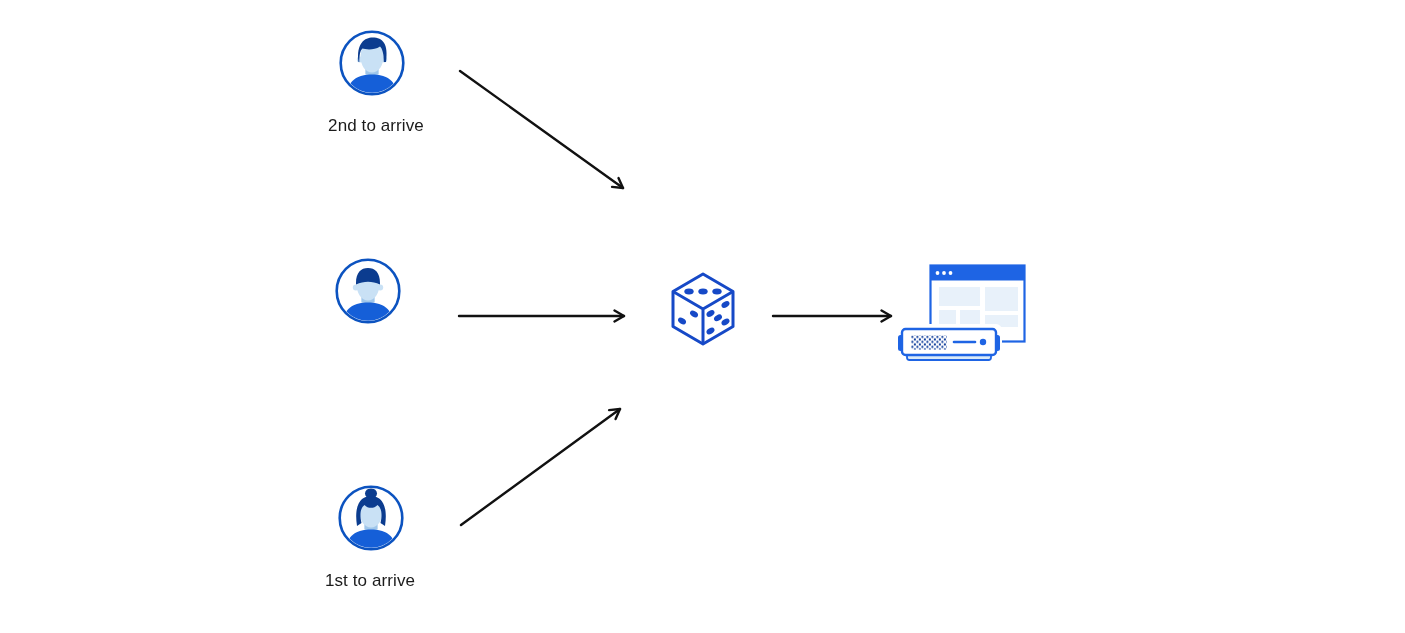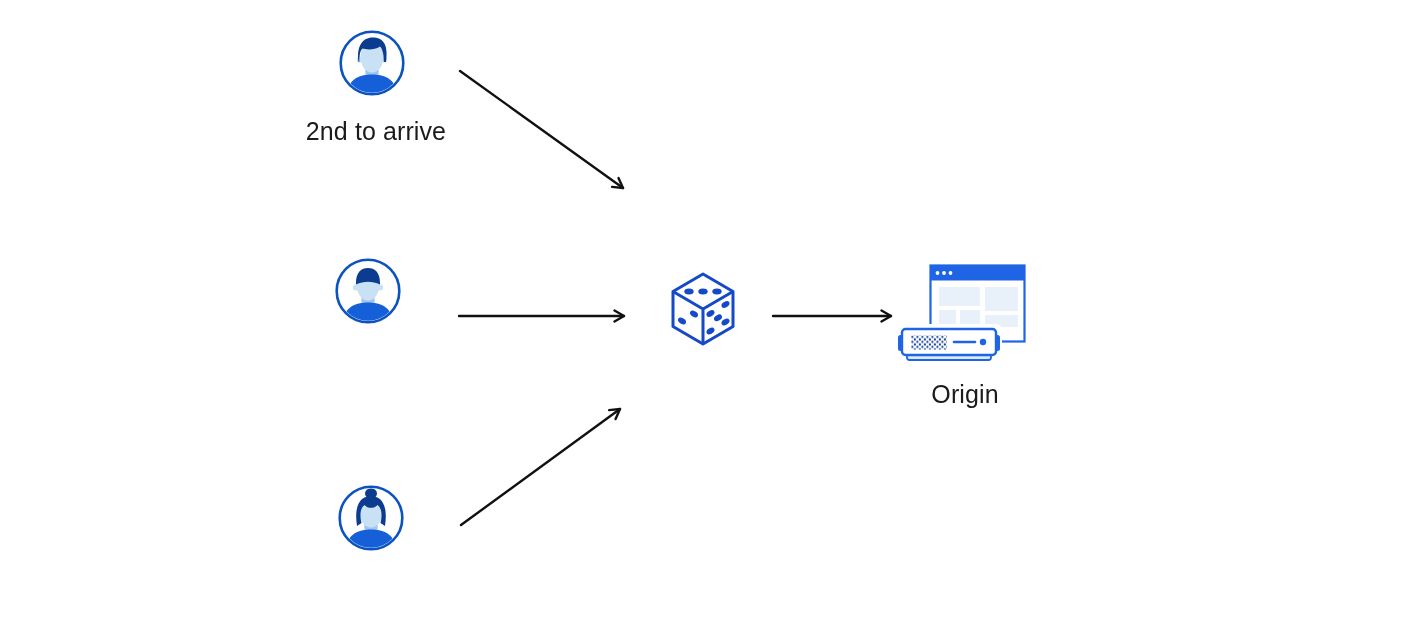--- a/index.html
+++ b/index.html
@@ -21,21 +21,21 @@
     top: 0;
     pointer-events: none;
   }
   .node {
     position: absolute;
   }
   .node-label {
     position: absolute;
     width: 160px;
     text-align: center;
-    font-size: 25px;
+    font-size: 17px;
     line-height: 1.2;
     color: #1b1b1b;
     letter-spacing: 0.1px;
   }
 </style>
 </head>
 <body>
 
 <div class="canvas">
 
@@ -105,20 +105,21 @@
       <g clip-path="url(#clip-c)">
         <rect x="27.5" y="36" width="13" height="14" fill="#C9E1F5"></rect>
         <path d="M27.5,40 q6.5,4.5 13,0 l0,5 q-6.5,3.5 -13,0 z" fill="#9FC6EA"></path>
         <path d="M9,68 C9,51 20,45.5 34,45.5 C48,45.5 59,51 59,68 Z" fill="#155FD8"></path>
         <ellipse cx="34" cy="9.5" rx="6" ry="5.2" fill="#0B3C8F"></ellipse>
         <path d="M22.5,27.5 C22.5,18.5 27.5,13.5 34,13.5 C40.5,13.5 45.5,18.5 45.5,27.5 C45.5,36.5 40.5,43.5 34,43.5 C27.5,43.5 22.5,36.5 22.5,27.5 Z" fill="#C9E1F5"></path>
         <path d="M20,42 C16.5,19 25,12 34,12 C43,12 51.5,19 48,42 L43.5,39 C45.8,29 44,23.5 40.5,21 C37,24.8 31,24.8 27.5,21 C24,23.5 22.2,29 24.5,39 Z" fill="#0B3C8F"></path>
       </g>
     </svg>
   </div>
+  <div class="node-label" style="left:290px; top:571px;">1st to arrive</div>
 
   <div class="node" style="left:668px; top:270px;">
     <svg width="70" height="78" viewBox="0 0 70 78">
       <g fill="#ffffff" stroke="#1649C7" stroke-width="3" stroke-linejoin="round">
         <path d="M35,4 L65,21.5 L65,56.5 L35,74 L5,56.5 L5,21.5 Z"></path>
         <path d="M5,21.5 L35,39 L65,21.5 M35,39 L35,74" fill="none"></path>
       </g>
       <g fill="#1649C7">
         <ellipse cx="21" cy="21.5" rx="4.7" ry="2.9"></ellipse>
         <ellipse cx="35" cy="21.5" rx="4.7" ry="2.9"></ellipse>
@@ -161,15 +162,14 @@
         <rect x="0" y="72" width="8" height="16" rx="2.5" fill="#1E64E4"></rect>
         <rect x="94" y="72" width="8" height="16" rx="2.5" fill="#1E64E4"></rect>
         <rect x="9" y="89" width="84" height="8" rx="2.5" fill="#D9E9F8" stroke="#1E64E4" stroke-width="1.8"></rect>
         <rect x="4" y="66" width="94" height="26" rx="3.5" fill="#ffffff" stroke="#1E64E4" stroke-width="2.4"></rect>
         <rect x="13" y="72.5" width="36" height="14" fill="url(#vents)"></rect>
         <line x1="56" y1="79" x2="77" y2="79" stroke="#1E64E4" stroke-width="2.6" stroke-linecap="round"></line>
         <circle cx="85" cy="79" r="3.2" fill="#1E64E4"></circle>
       </g>
     </svg>
   </div>
-  <div class="node-label" style="left:885px; top:379px;">Origin</div>
 
 </div>
 
 </body></html>

